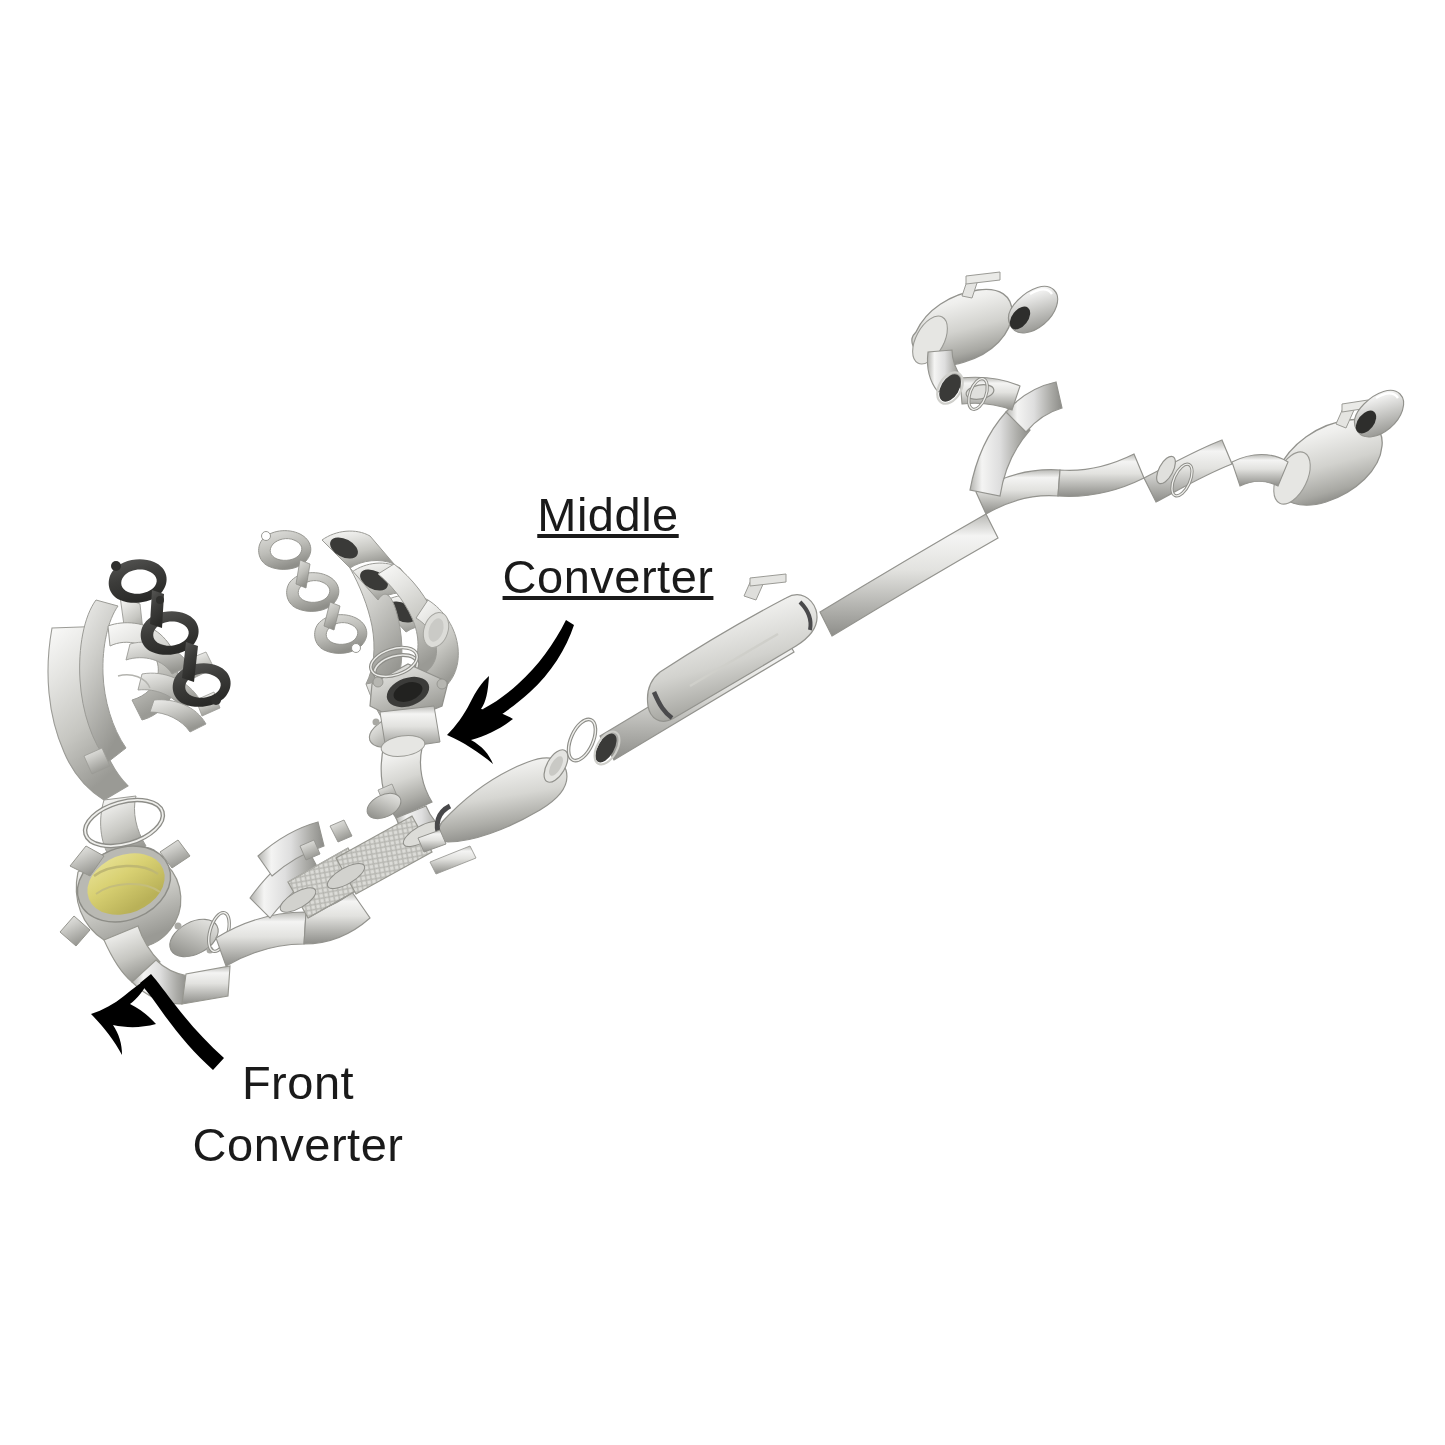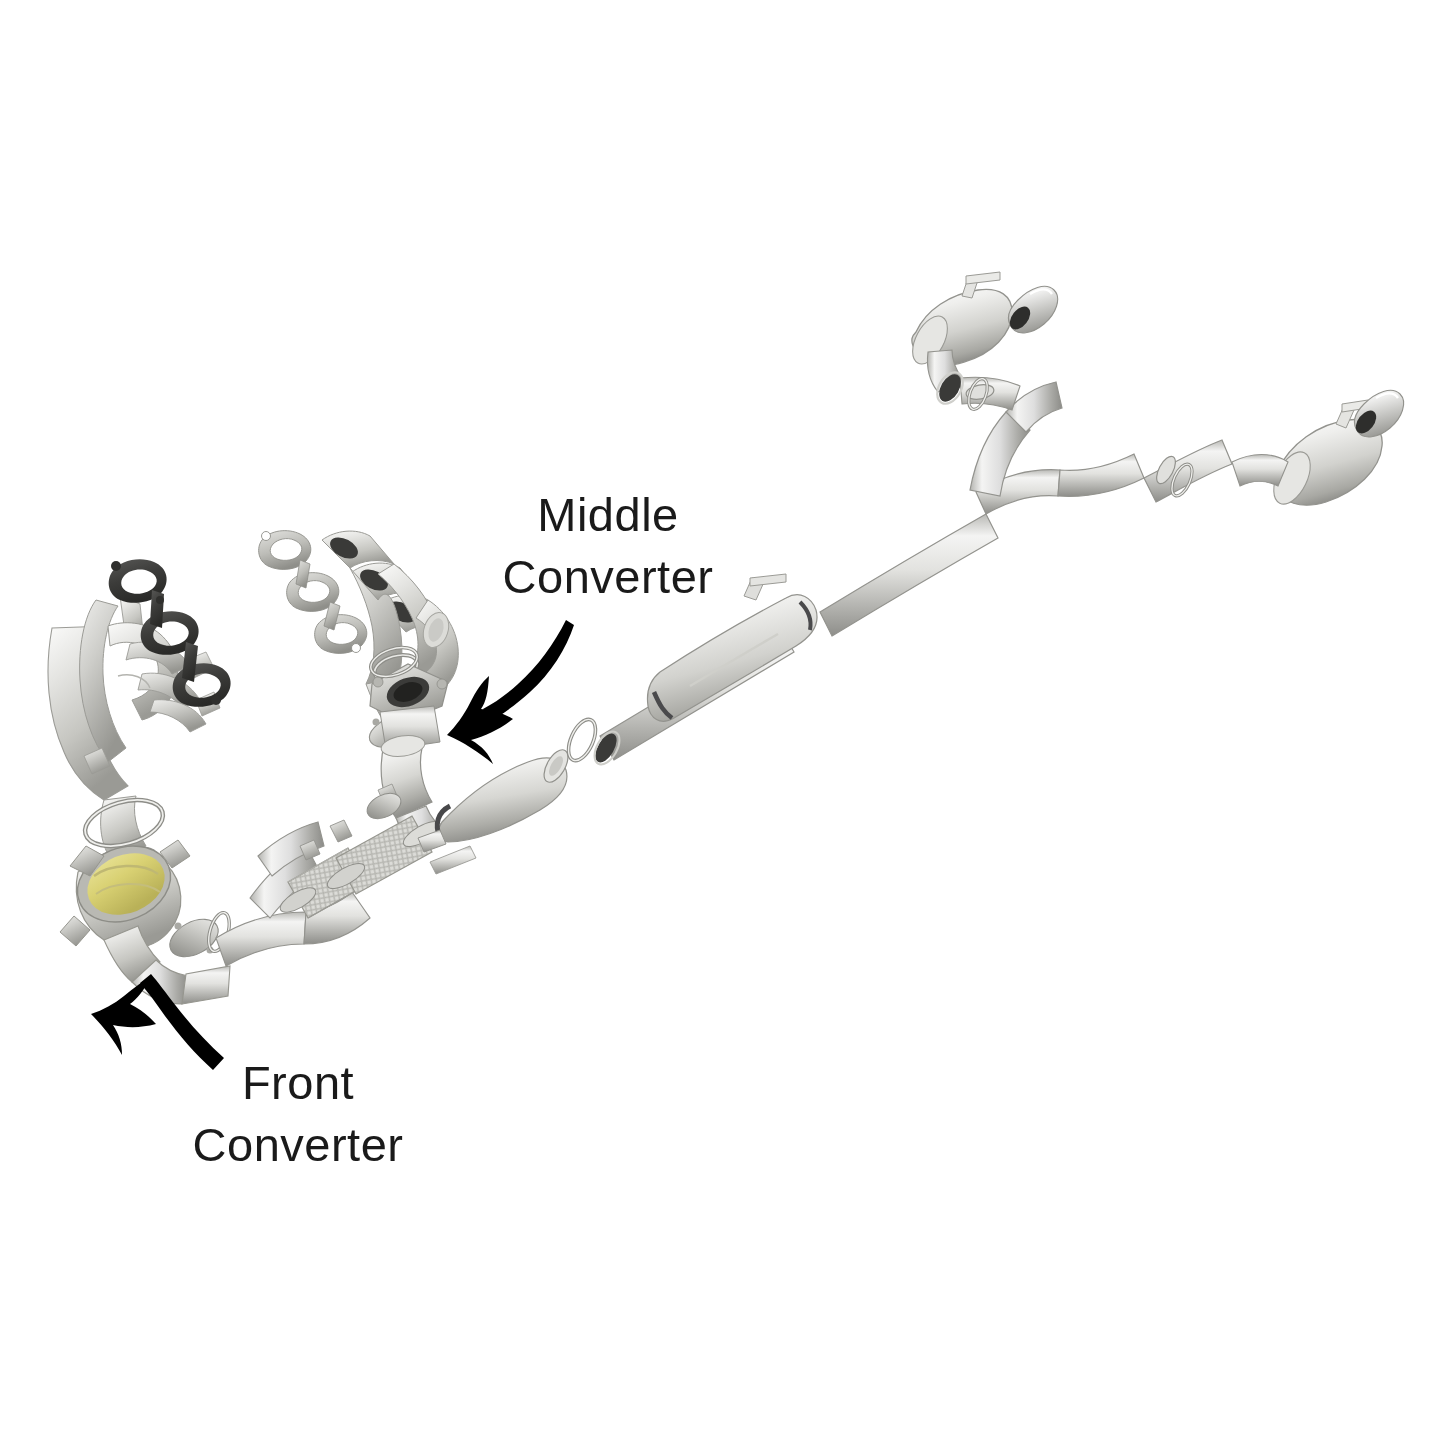--- a/index.html
+++ b/index.html
@@ -36,20 +36,21 @@
     line-height: 1.32;
     text-align: center;
     white-space: nowrap;
     user-select: none;
   }
   #label-middle {
     left: 398px;
     top: 484px;
     width: 420px;
     font-size: 47px;
+    text-decoration: underline;
   }
   #label-front {
     left: 88px;
     top: 1052px;
     width: 420px;
     font-size: 47px;
   }
   .lbl-line { display: block; }
 </style>
 </head>

